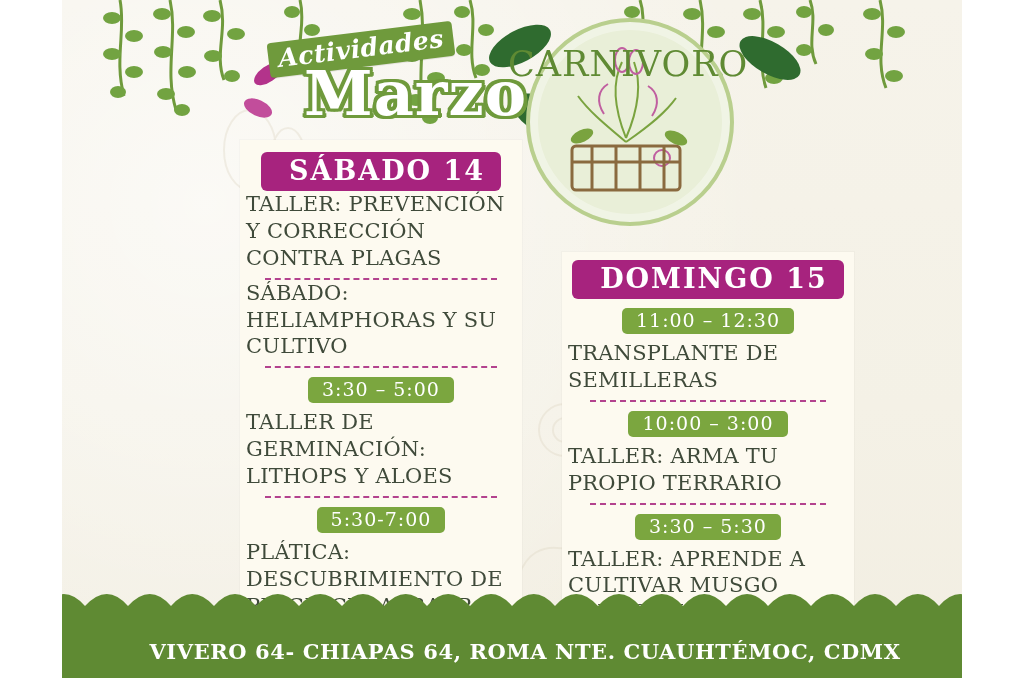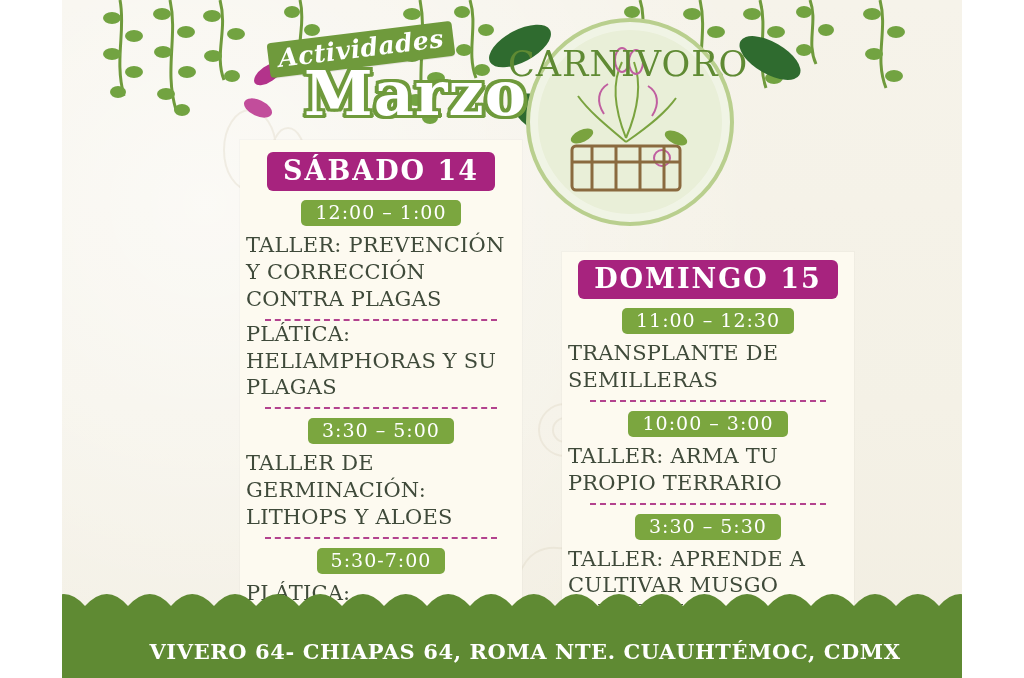--- a/index.html
+++ b/index.html
@@ -154,21 +154,21 @@
   .day-pill {
     margin: 0 auto;
     display: block;
     width: fit-content;
     background: #a7237e;
     color: #ffffff;
     font-family: "DejaVu Serif", serif;
     font-weight: bold;
     font-size: 27px;
     letter-spacing: 2px;
-    padding: 3px 16px 5px 16px;
+    padding: 3px 16px 5px 28px;
     border-radius: 6px;
     text-align: center;
   }
 
   .time-pill {
     margin: 9px auto 6px auto;
     display: block;
     width: fit-content;
     background: #7ba63f;
     color: #ffffff;
@@ -353,25 +353,24 @@
     <div class="logo-carnivoro">CARNIVORO</div>
   </div>
 
   <div class="header-actividades">Actividades</div>
   <div class="header-marzo">Marzo</div>
 
   <div class="col col-left">
     <div style="height:12px"></div>
     <div class="day-pill">SÁBADO 14</div>
 
-    <div class="time-pill">12:00 – 1:00</div>
     <div class="session-title">TALLER: PREVENCIÓN Y CORRECCIÓN CONTRA PLAGAS</div>
     <div class="divider"></div>
 
-    <div class="session-title">PLÁTICA: HELIAMPHORAS Y SU PLAGAS</div>
+    <div class="session-title">SÁBADO: HELIAMPHORAS Y SU CULTIVO</div>
     <div class="divider"></div>
 
     <div class="time-pill">3:30 – 5:00</div>
     <div class="session-title">TALLER DE GERMINACIÓN: LITHOPS Y ALOES</div>
     <div class="divider"></div>
 
     <div class="time-pill">5:30-7:00</div>
     <div class="session-title">PLÁTICA: DESCUBRIMIENTO DE PINGUICULA IBARRAE</div>
   </div>
 

